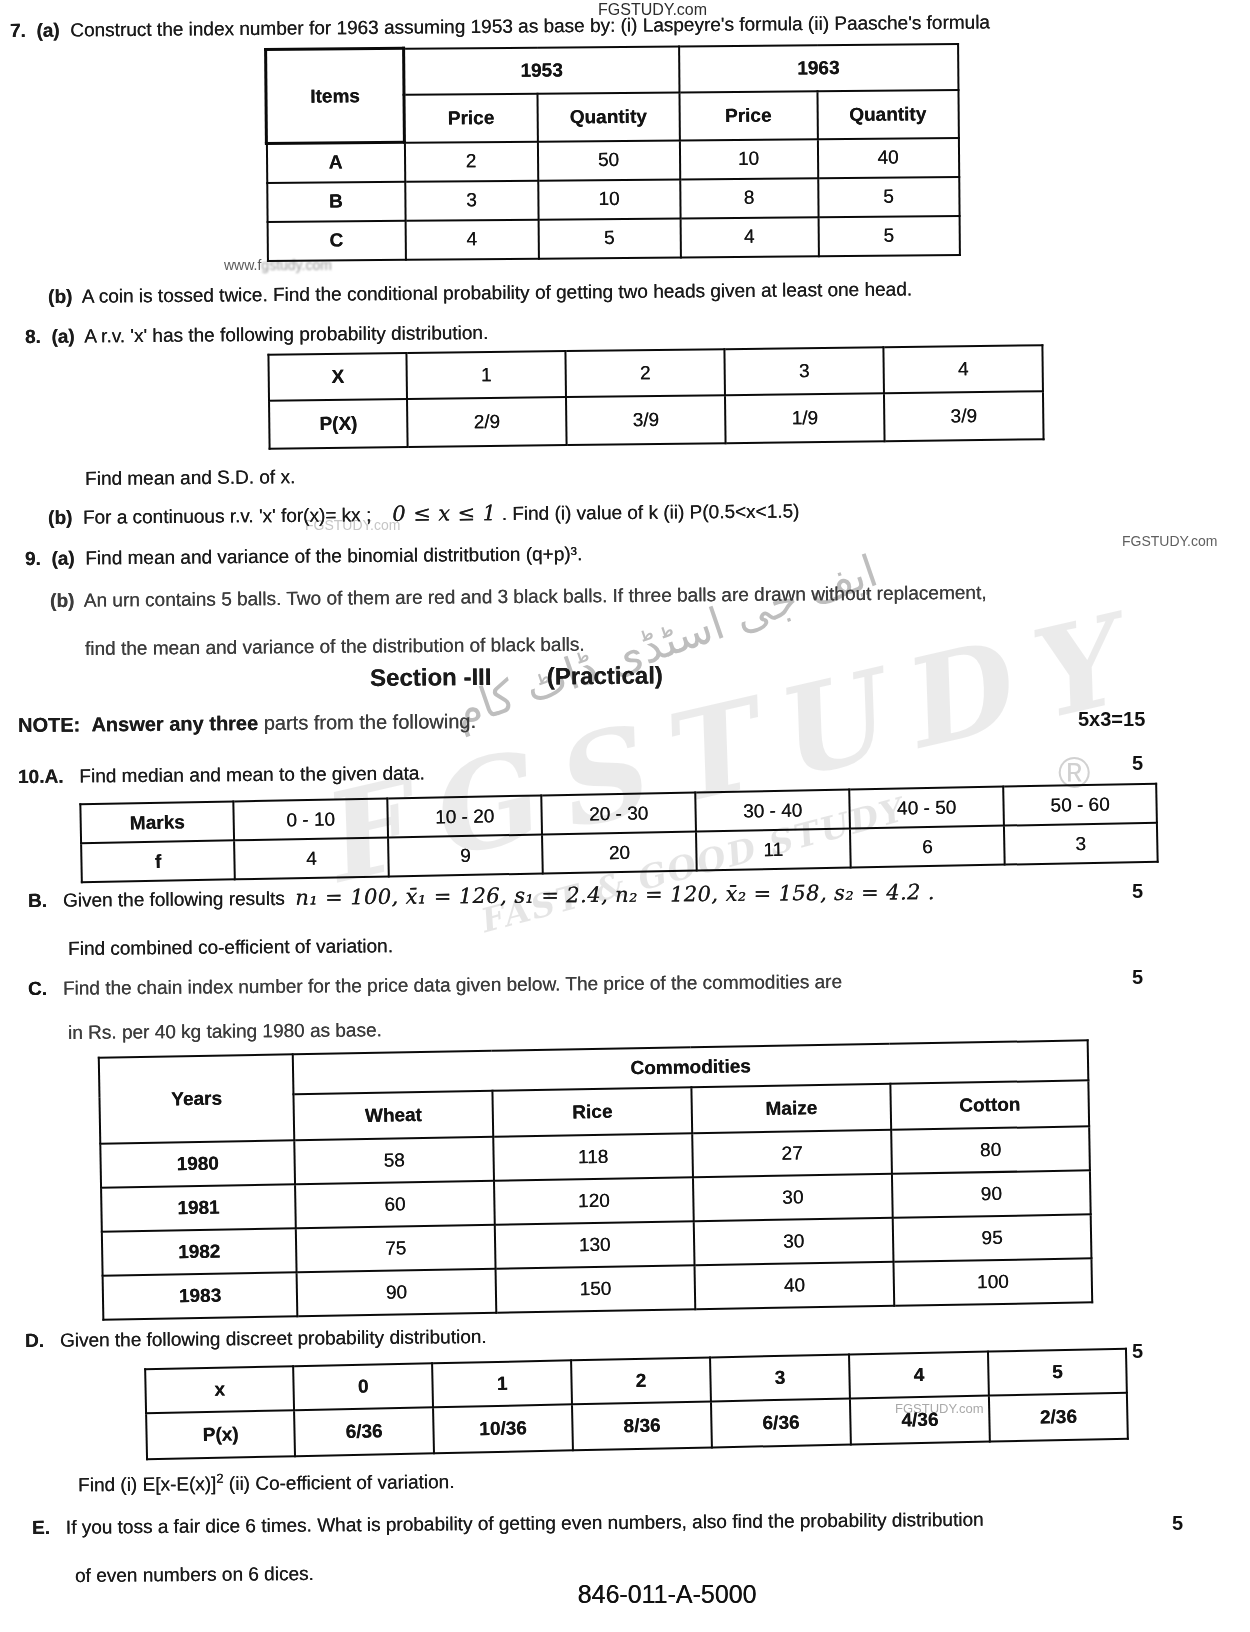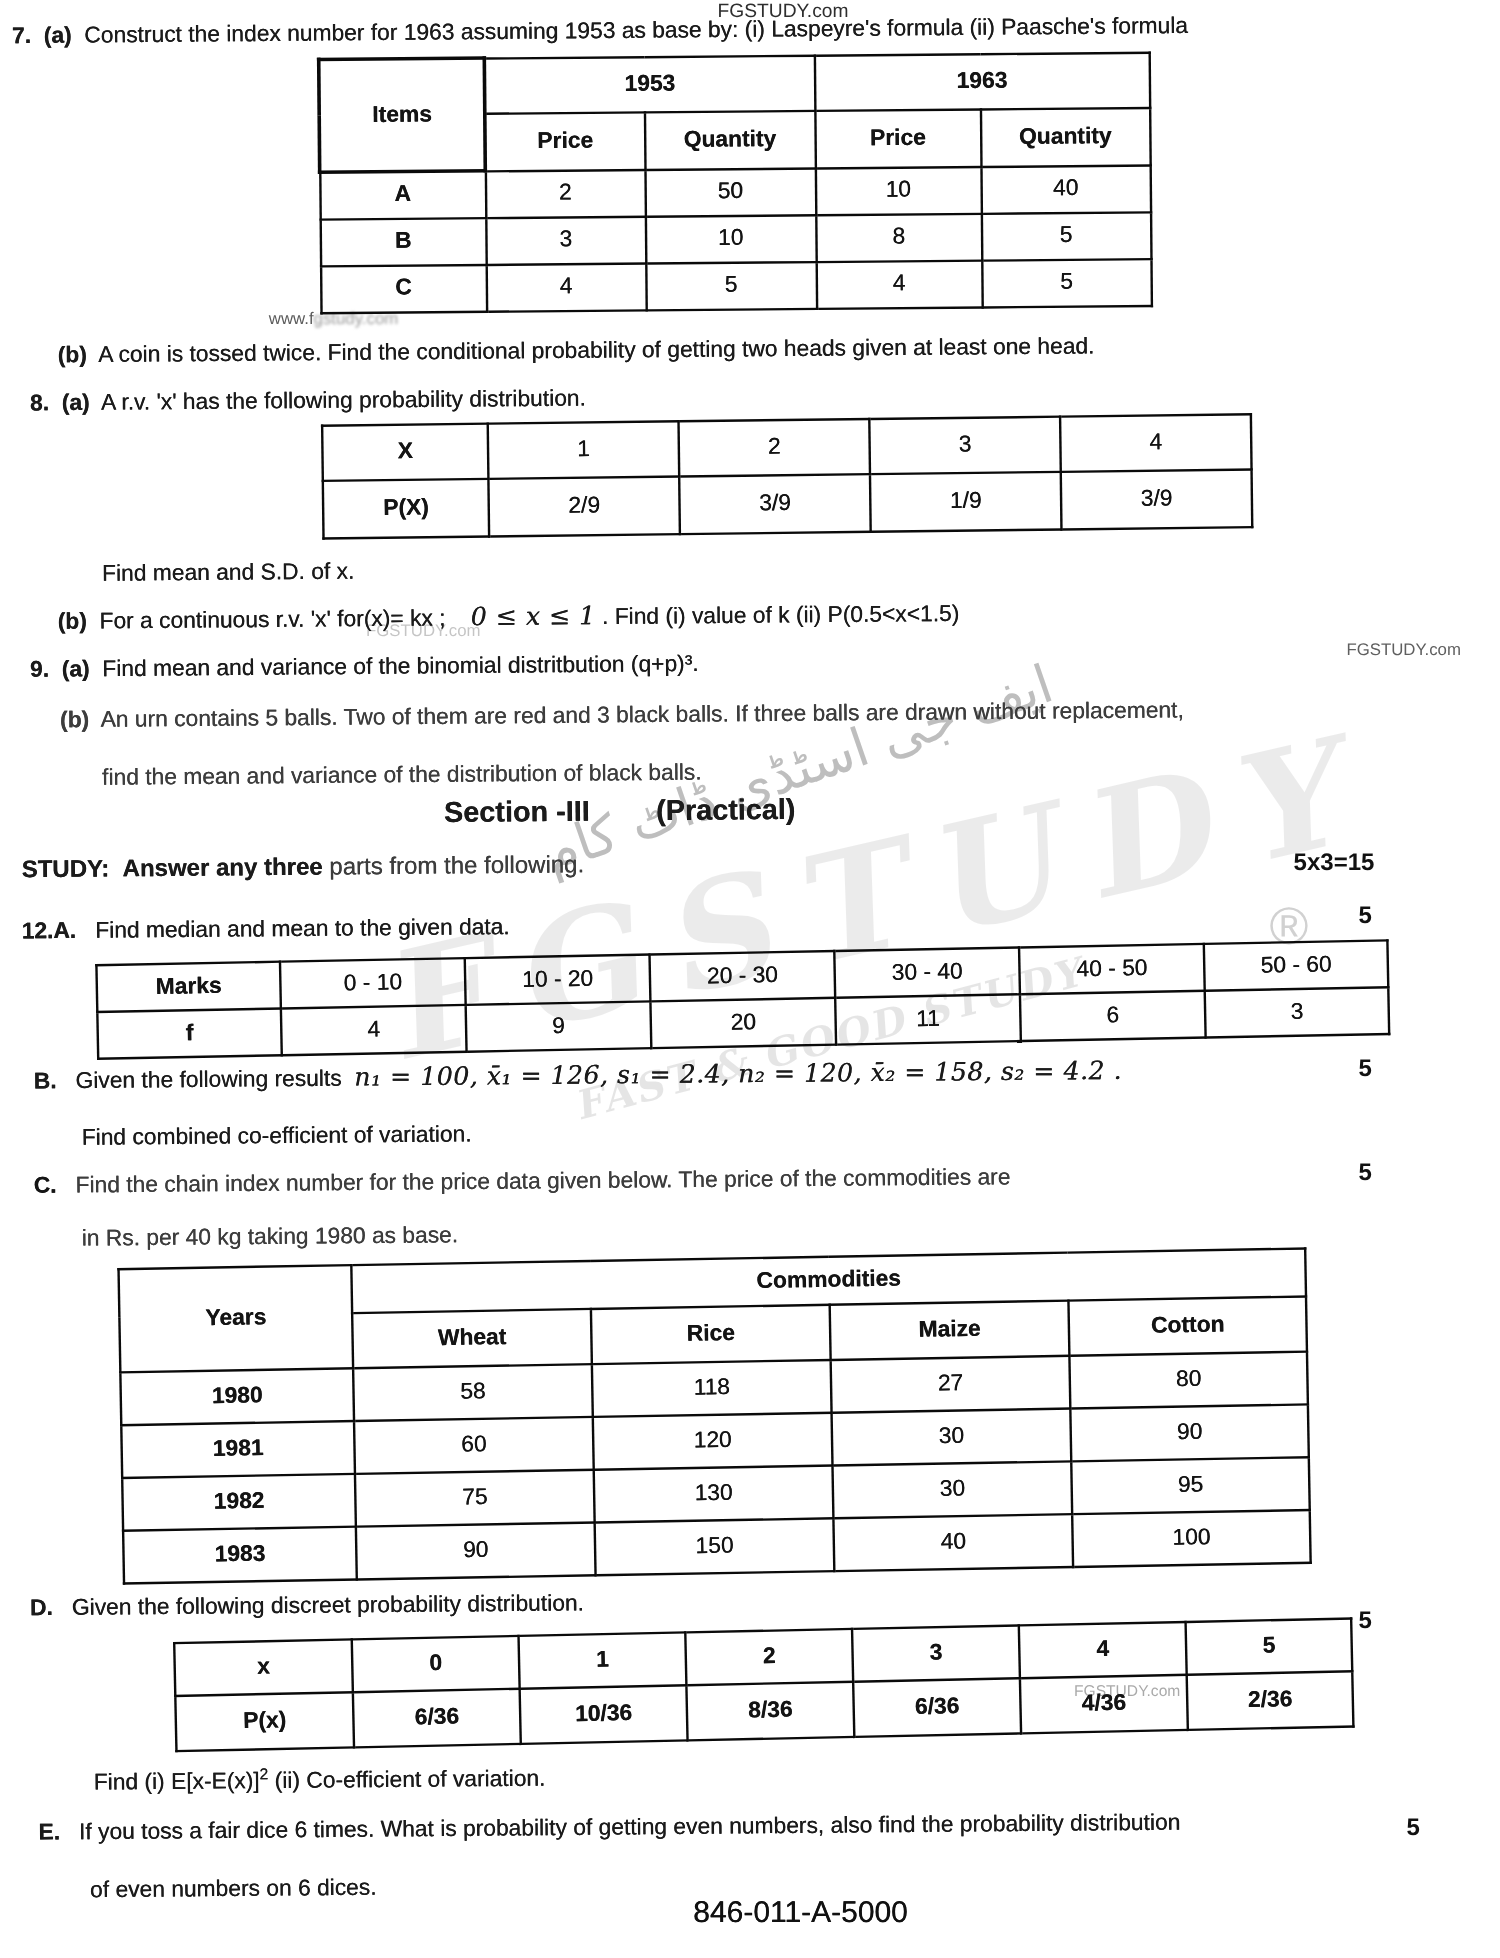--- a/index.html
+++ b/index.html
@@ -172,28 +172,28 @@
     <span>find the mean and variance of the distribution of black balls.</span>
   </div>
 
   <div class="line" style="left:370px;top:664px;font-size:24px;">
     <span class="b">Section -III</span>
     <span style="display:inline-block;width:42px;"></span>
     <span class="b">(Practical)</span>
   </div>
 
   <div class="line" style="left:18px;top:714px;font-size:20px;">
-    <span class="b">STUDY:</span>&nbsp;
+    <span class="b">NOTE:</span>&nbsp;
     <span class="b">Answer any three</span><span class="gray"> parts from the following.</span>
   </div>
   <div class="marks" style="left:1078px;top:708px;">5x3=15</div>
 
   <div class="marks" style="left:1132px;top:752px;">5</div>
   <div class="line" style="left:18px;top:766px;">
-    <span class="b">12.A.</span>&nbsp;&nbsp;
+    <span class="b">10.A.</span>&nbsp;&nbsp;
     <span>Find median and mean to the given data.</span>
   </div>
 
   <div class="tblwrap" style="left:80px;top:793px;transform:rotate(-1.1deg);">
     <table>
       <colgroup>
           <col style="width:153px">
           <col style="width:154px">
           <col style="width:154px">
           <col style="width:154px">

